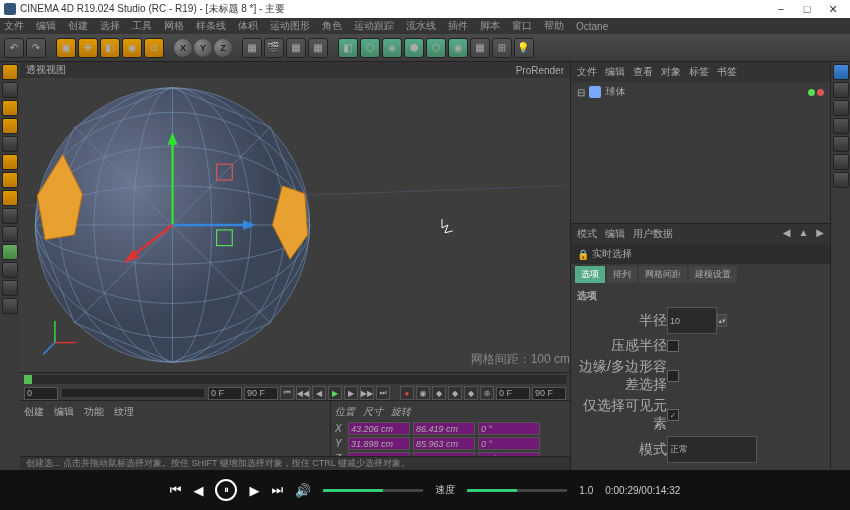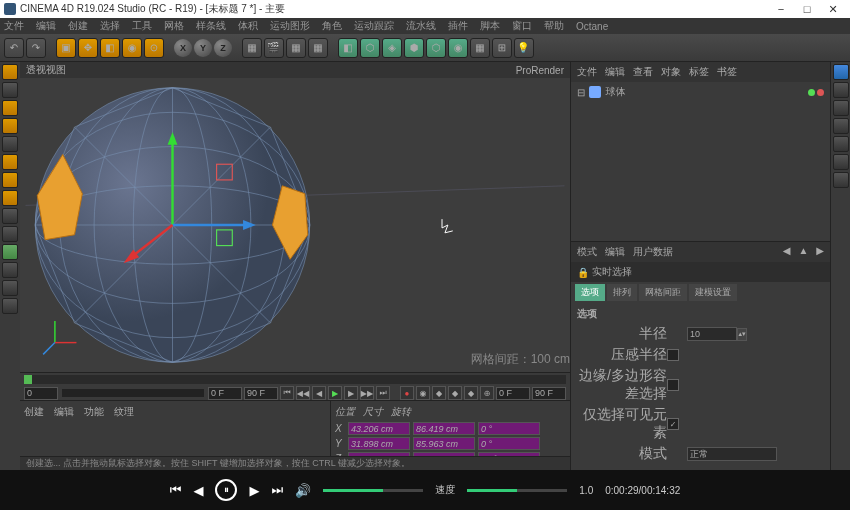--- a/index.html
+++ b/index.html
@@ -52,41 +52,41 @@
 .rtop .obj .dot{width:7px;height:7px;border-radius:50%;background:#5d5;}
 .rtop .obj .dot.r{background:#d55;}
 .rbot{flex:1;}
 .rbot .head{padding:3px 6px;background:#2d2d2d;font-size:9px;display:flex;align-items:center;}
 .rbot .stabs{display:flex;gap:2px;padding:2px 4px;}
 .rbot .stab{padding:2px 6px;background:#444;font-size:9px;cursor:pointer;}
 .rbot .stab.a{background:#5a8;color:#fff;}
 .rbot .body{padding:4px 6px;font-size:9px;}
 .rbot .prow{display:flex;align-items:center;margin-bottom:3px;}
 .rbot .plbl{width:90px;font-size:14px;text-align:right;}
-.rbot .pval{width:50px;height:14px;background:#2a2a2a;border:1px solid #555;display:flex;align-items:center;padding:0 2px;font-size:9px;margin-left:20px;}
+.rbot .pval{width:50px;height:27px;background:#2a2a2a;border:1px solid #555;display:flex;align-items:center;padding:0 2px;font-size:9px;}
 .rbot .sp{width:10px;height:13px;background:#444;border:1px solid #555;cursor:pointer;font-size:7px;display:flex;align-items:center;justify-content:center;}
 .chk{width:12px;height:12px;background:#222;border:1px solid #666;display:inline-flex;align-items:center;justify-content:center;font-size:8px;}
 .rr{width:20px;background:#3a3a3a;border-left:1px solid #222;display:flex;flex-direction:column;gap:2px;padding:2px;}
 .rrb{width:16px;height:16px;background:linear-gradient(#555,#333);border:1px solid #222;border-radius:2px;cursor:pointer;}
 .rrb.c{background:linear-gradient(#48d,#26a);}
 .video{height:40px;background:#111;display:flex;align-items:center;justify-content:center;gap:12px;}
 .vbtn{color:#fff;font-size:13px;cursor:pointer;}
 .vplay{width:22px;height:22px;border:2px solid #fff;border-radius:50%;display:flex;align-items:center;justify-content:center;color:#fff;font-size:10px;}
 .vslide{width:100px;height:3px;background:#444;position:relative;}
 .vslide .f{height:100%;background:#3c7;width:60%;}
 .vtxt{color:#ccc;font-size:10px;}
 svg{display:block;}
 </style>
 </head>
 <body>
 
 <div class="win">
  <div class="titlebar">
   <div class="icon"></div>
-  <div class="title">CINEMA 4D R19.024 Studio (RC - R19) - [未标题 7 *] - 主要</div>
+  <div class="title">CINEMA 4D R19.024 Studio (RC - R19) - [未标题 8 *] - 主要</div>
   <div class="wbtn">−</div>
   <div class="wbtn">□</div>
   <div class="wbtn">✕</div>
  </div>
  <div class="menubar">
   <span>文件</span>
   <span>编辑</span>
   <span>创建</span>
   <span>选择</span>
   <span>工具</span>

